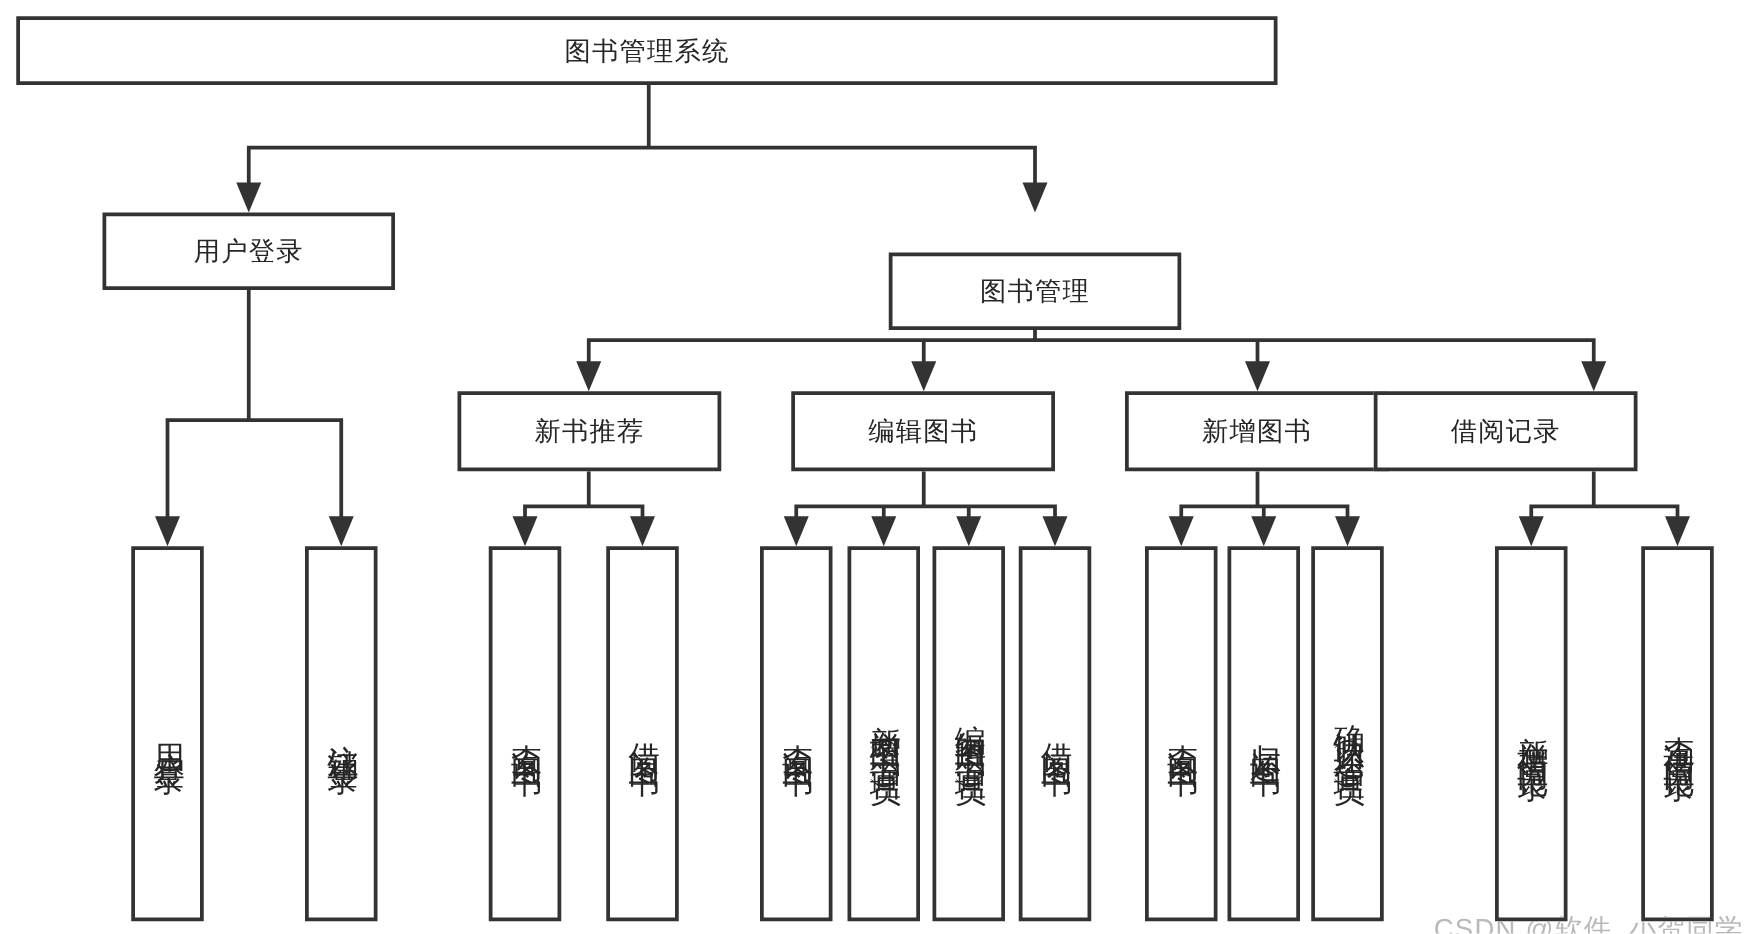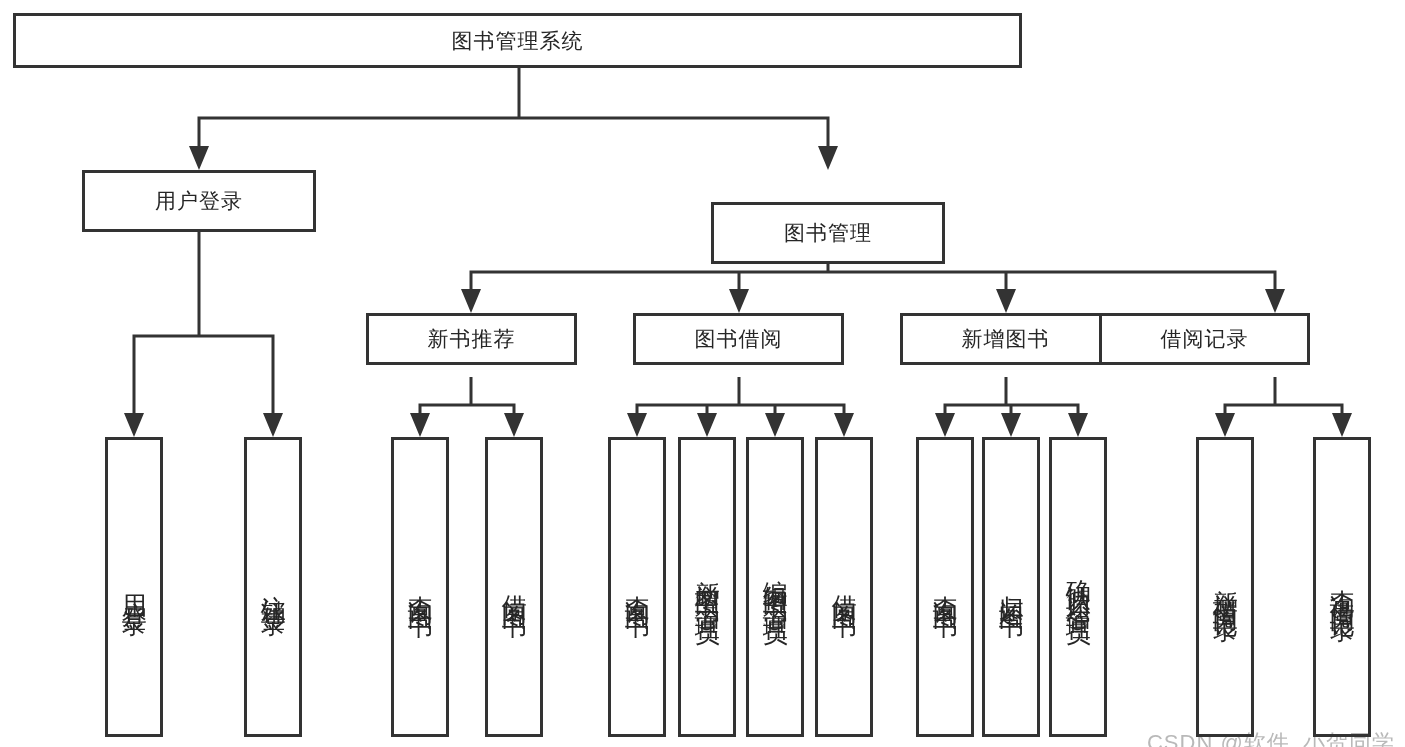--- a/index.html
+++ b/index.html
@@ -43,21 +43,21 @@
     writing-mode: vertical-rl;
     text-orientation: mixed;
     font-size: 25px;
     letter-spacing: 6px;
     line-height: 1.1;
   }
   
   .n-root   { left: 13px;   top: 13px;  width: 1009px; height: 55px; }
   .n-login  { left: 82px;   top: 170px; width: 234px;  height: 62px; }
   .n-mgmt   { left: 711px;  top: 170px; width: 234px;  height: 62px; margin-top: 32px; }
-  .n-l3     { top: 313px; height: 52px; width: 211px; justify-content: center; }
+  .n-l3     { top: 313px; height: 64px; width: 211px; justify-content: center; }
   .n-rec    { left: 366px;  }
   .n-bor    { left: 633px;  }
   .n-cur    { left: 900px;  }
   .n-log    { left: 1099px; }
   .leaf     { top: 437px; height: 300px; width: 58px; }
   .lf-1a { left: 105px; }
   .lf-1b { left: 244px; }
   .lf-2a { left: 391px; }
   .lf-2b { left: 485px; }
   .lf-3a { left: 608px; }
@@ -150,21 +150,21 @@
     <span class="hlabel">用户登录</span>
   </div>
   <div class="node n-mgmt">
     <span class="hlabel">图书管理</span>
   </div>
 
   <div class="node n-l3 n-rec">
     <span class="hlabel">新书推荐</span>
   </div>
   <div class="node n-l3 n-bor">
-    <span class="hlabel">图书借阅</span>
+    <span class="hlabel">编辑图书</span>
   </div>
   <div class="node n-l3 n-cur">
     <span class="hlabel">新增图书</span>
   </div>
   <div class="node n-l3 n-log">
     <span class="hlabel">借阅记录</span>
   </div>
 
   <div class="node leaf lf-1a">
     <span class="vtext">用户登录</span>

